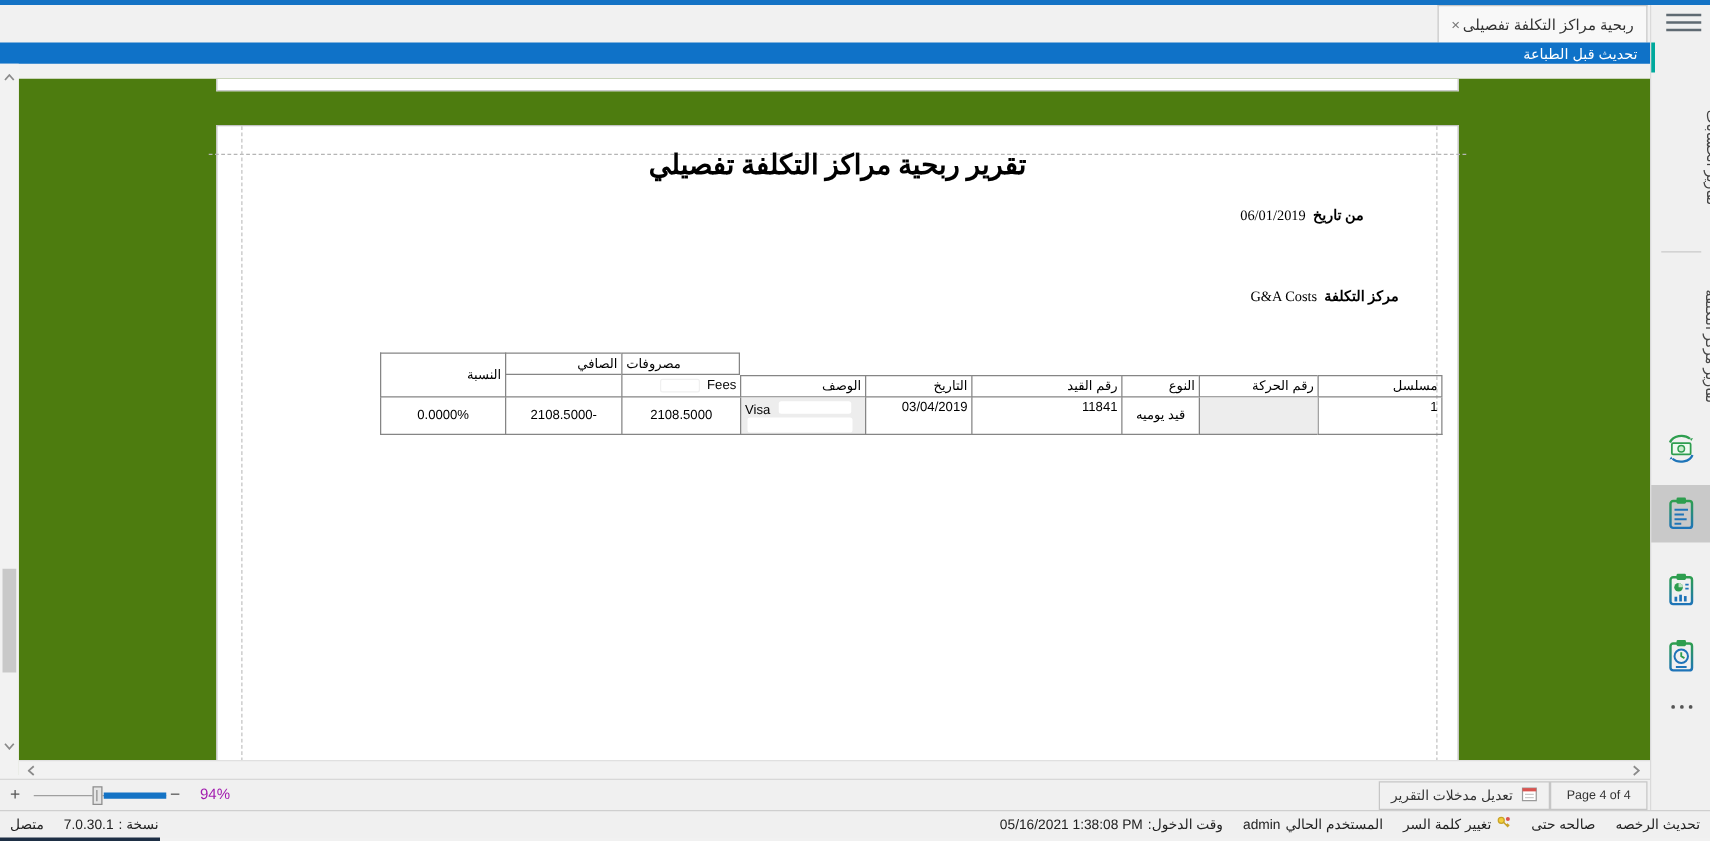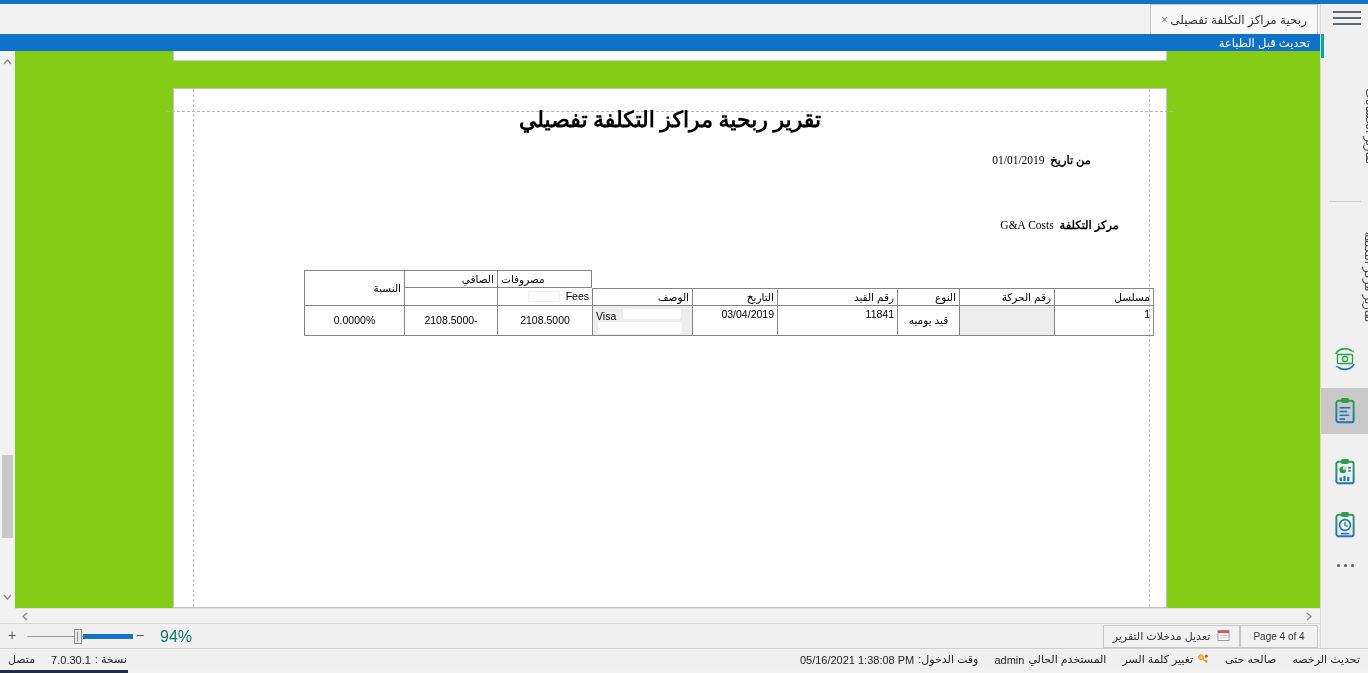--- a/index.html
+++ b/index.html
@@ -15,21 +15,21 @@
   .doc-tab .t { font-size:12px; color:#333; direction:rtl; }
   .doc-tab .x { font-size:12px; color:#777; cursor:default; }
   .hamburger { position:absolute; left:1332px; top:10px; width:28px; height:14px; display:flex; flex-direction:column; justify-content:space-between; }
   .hamburger div { height:2px; background:#5f6a72; }
 
   .bluebar { position:absolute; left:0; top:34px; width:1320px; height:17px; background:#0f72c8;
              display:flex; align-items:center; justify-content:flex-end; padding:0 10px; }
   .bluebar span { color:#fff; font-size:11.5px; direction:rtl; }
 
   
-  .preview { position:absolute; left:15px; top:51px; width:1305px; height:557px; background:#84cc16; overflow:hidden; }
+  .preview { position:absolute; left:15px; top:63px; width:1305px; height:557px; background:#4d7c0f; overflow:hidden; }
   .prevpage { position:absolute; left:158px; top:0; width:994px; height:10px; background:#fff; border:1px solid #c9c9c9; border-top:none; }
   .page { position:absolute; left:158px; top:37px; width:994px; height:520px; background:#fff; border:1px solid #c3c3c3; }
   .guide-h { position:absolute; left:-7px; right:-7px; top:22px; border-top:1px dashed #b5b5b5; }
   .guide-v { position:absolute; top:0; bottom:0; border-left:1px dashed #c2c2c2; }
   .gv1 { left:19px; } .gv2 { left:975px; }
 
   .rep { font-family:"Liberation Serif","DejaVu Serif",serif; }
   .rep-title { position:absolute; left:0; top:18px; width:100%; text-align:center; font-size:22px; font-weight:bold; color:#000; direction:rtl; }
   .rep-line { position:absolute; font-size:11.5px; color:#000; direction:rtl; }
   .rep-line b { font-weight:bold; }
@@ -60,21 +60,21 @@
   .corner { position:absolute; left:0; top:608px; width:15px; height:15px; background:#f2f2f2; }
 
   
   .toolbar { position:absolute; left:0; top:623px; width:1320px; height:25px; background:#f0f0f0; border-top:1px solid #d8d8d8; }
   .zplus { position:absolute; left:8px; top:3px; font-size:14px; color:#555; }
   .zminus { position:absolute; left:136px; top:3px; font-size:14px; color:#555; }
   .ztrack { position:absolute; left:27px; top:12px; width:106px; height:1px; background:#9f9f9f; }
   .zfill { position:absolute; left:83px; top:10px; width:50px; height:5px; background:#1473c5; }
   .zthumb { position:absolute; left:74px; top:5px; width:8px; height:15px; background:#e6e6e6; border:1px solid #8d8d8d; }
   .zthumb::after { content:""; position:absolute; left:2px; top:2px; bottom:2px; width:1px; background:#8d8d8d; }
-  .zlevel { position:absolute; left:160px; top:4px; font-size:16px; color:#0f766e; }
+  .zlevel { position:absolute; left:160px; top:4px; font-size:12px; color:#a21caf; }
   .tb-panel { position:absolute; top:1px; height:23px; border:1px solid #c6c6c6; background:#f1f1f1;
               display:flex; align-items:center; justify-content:center; gap:7px; font-size:11px; color:#333; }
   .p-edit { left:1103px; width:137px; flex-direction:row-reverse; }
   .p-page { left:1240px; width:78px; direction:ltr; font-size:10px; }
 
   
   .statusbar { position:absolute; left:0; top:648px; width:1368px; height:22px; background:#f0f0f0; border-top:1px solid #cfcfcf;
                direction:rtl; display:flex; align-items:center; gap:16px; padding:0 8px; font-size:11px; color:#222; }
   .statusbar .grp { display:flex; align-items:center; gap:4px; white-space:nowrap; }
   .statusbar .sp { flex:1; }
@@ -119,21 +119,21 @@
 <div class="preview">
   <div class="prevpage"></div>
   <div class="page rep">
     <div class="guide-h"></div>
     <div class="guide-v gv1"></div>
     <div class="guide-v gv2"></div>
 
     <div class="rep-title">تقرير ربحية مراكز التكلفة تفصيلي</div>
     <div class="rep-line from-line">
       <b>من تاريخ</b>&nbsp;
-      <span class="ltrv">01/01/2019</span>
+      <span class="ltrv">06/01/2019</span>
     </div>
     <div class="rep-line cc-line">
       <b>مركز التكلفة</b>&nbsp;
       <span class="ltrv">G&amp;A Costs</span>
     </div>
 
     <div class="rtab" style="font-family:'Liberation Sans','DejaVu Sans',sans-serif">
 
       <div class="cell bl bb bt br al" style="grid-column:7;grid-row:1">مصروفات</div>
       <div class="cell bl bb bt ar" style="grid-column:8;grid-row:1">الصافي</div>

